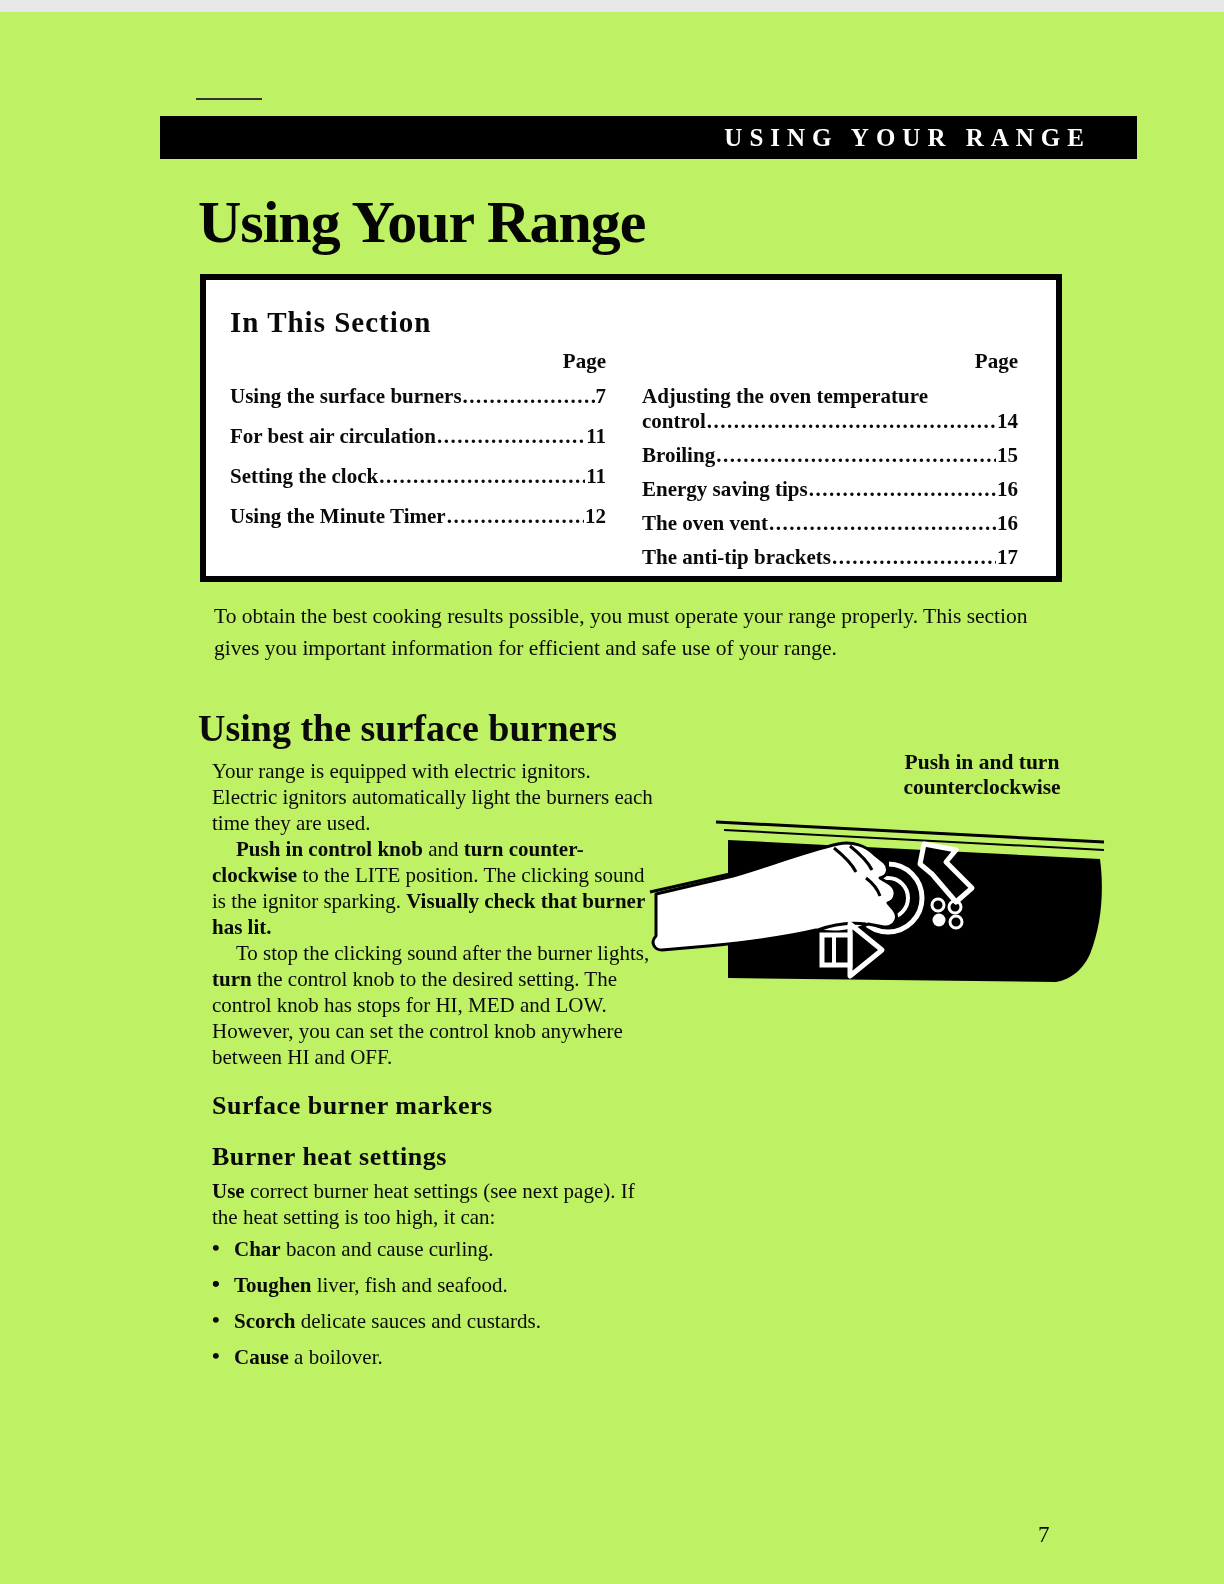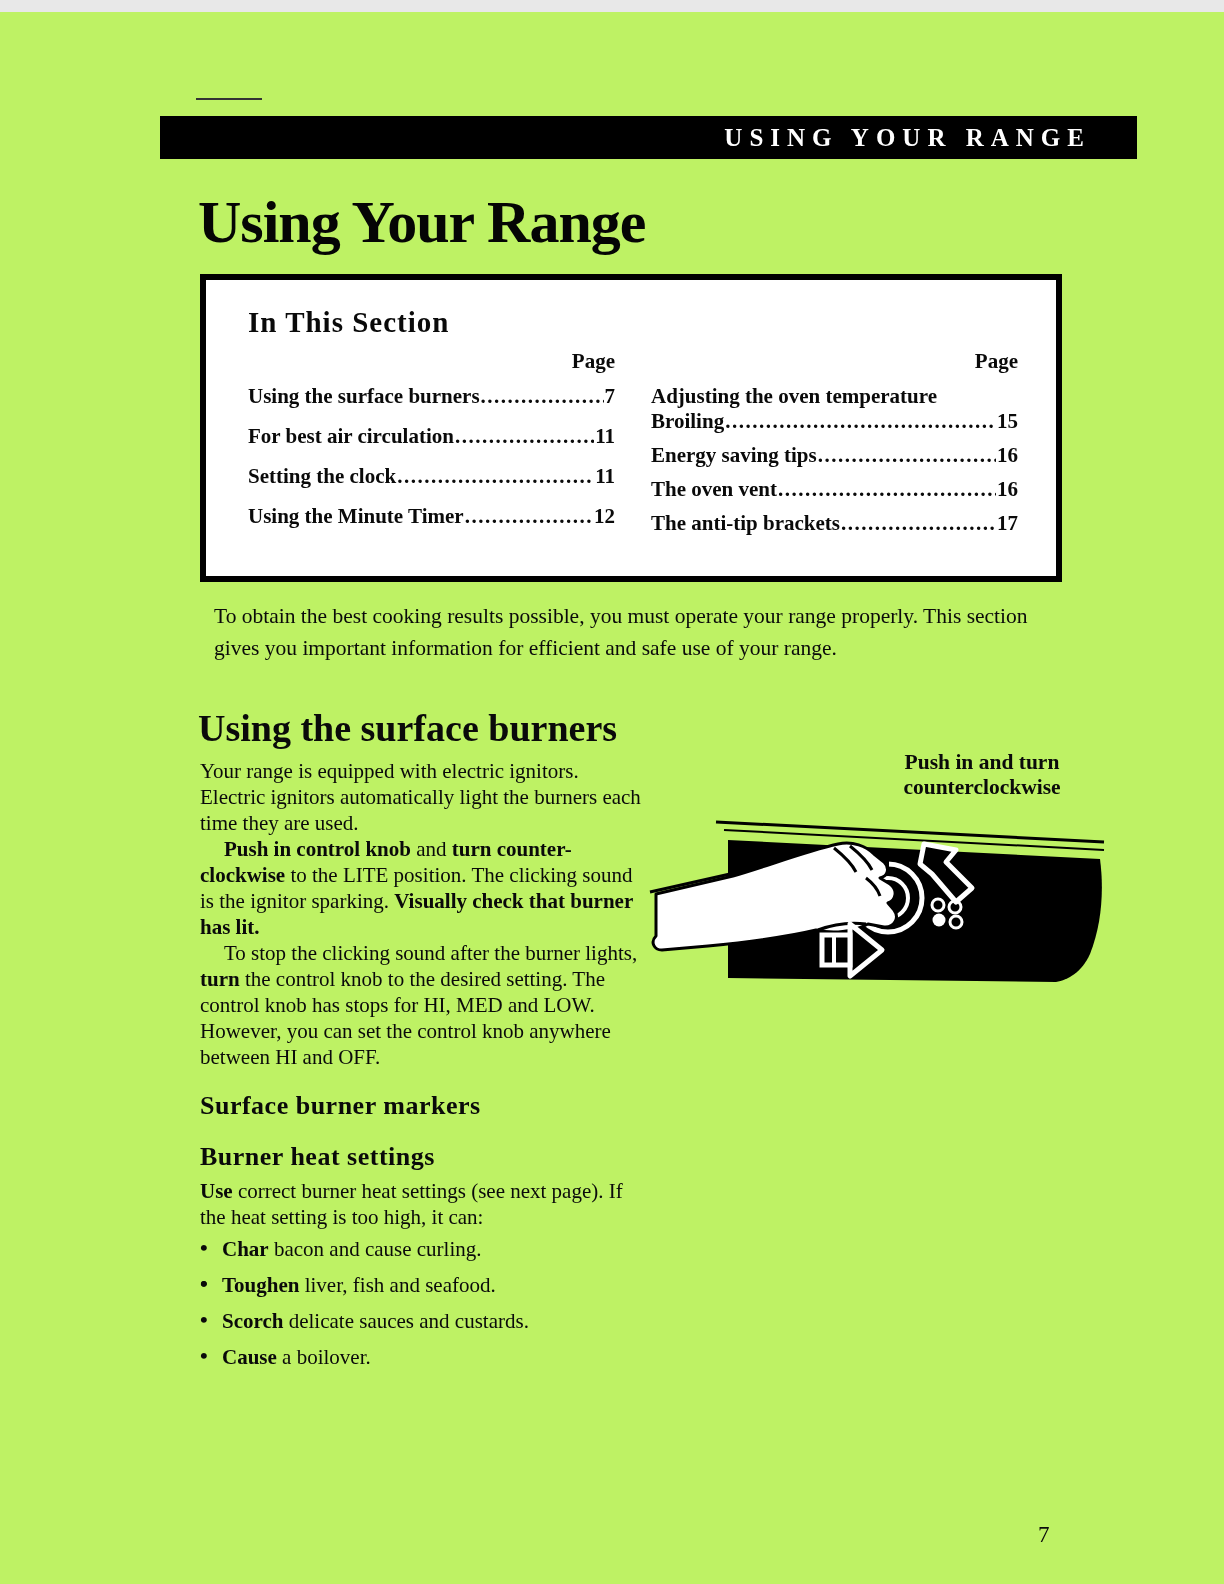--- a/index.html
+++ b/index.html
@@ -13,21 +13,21 @@
     display:flex;align-items:center;justify-content:flex-end;padding-right:46px;box-sizing:border-box;
   }
   .header-bar span{color:#fff;font-size:25px;font-weight:700;letter-spacing:7px;white-space:nowrap;}
   .title{
     position:absolute;left:198px;top:176px;margin:0;font-size:60px;font-weight:700;
     letter-spacing:-1px;color:#050505;
   }
   
   .toc-box{
     position:absolute;left:200px;top:262px;width:862px;height:308px;box-sizing:border-box;
-    border:6px solid #000;padding:26px 38px 0 42px;background:#fff;
+    border:6px solid #000;padding:26px 38px 0 24px;background:#fff;
   }
   .toc-heading{margin:0 0 10px 0;font-size:29px;font-weight:700;letter-spacing:1px;}
   .toc-cols{display:flex;gap:36px;}
   .toc-col{flex:1 1 0;min-width:0;}
   .toc-pagehdr{text-align:right;font-weight:700;font-size:21px;margin:0 0 10px 0;}
   .toc-item{display:flex;align-items:flex-end;font-size:21px;font-weight:700;margin-bottom:15px;}
   .toc-col.right .toc-item{margin-bottom:9px;}
   .toc-label{white-space:nowrap;}
   .toc-dots{flex:1;overflow:hidden;white-space:nowrap;letter-spacing:1.5px;margin:0 1px;}
   .toc-dots::after{content:"....................................................................";}
@@ -35,21 +35,21 @@
   .toc-first-line{font-size:21px;font-weight:700;line-height:25px;}
   
   .intro{
     position:absolute;left:214px;top:588px;width:842px;margin:0;
     font-size:21.5px;line-height:32px;
   }
   
   .section-heading{
     position:absolute;left:198px;top:694px;margin:0;font-size:38px;font-weight:700;letter-spacing:0;
   }
-  .body-col{position:absolute;left:200px;top:746px;width:442px;}
+  .body-col{position:absolute;left:212px;top:746px;width:442px;}
   .body-p{margin:0;font-size:21px;line-height:26px;}
   .body-p.indent{text-indent:24px;}
   .subhead{margin:21px 0 6px 0;font-size:26px;font-weight:700;letter-spacing:0.5px;}
   .bullets{list-style:none;margin:6px 0 0 0;padding:0;}
   .bullets li{position:relative;padding-left:22px;font-size:21px;line-height:26px;margin-bottom:10px;}
   .bullets li .dot{position:absolute;left:0;top:-1px;font-weight:700;font-size:22px;}
   
   .figure{position:absolute;left:638px;top:738px;width:474px;}
   .fig-caption{
     width:212px;margin-left:238px;text-align:center;font-weight:700;font-size:21.5px;line-height:25px;
@@ -97,20 +97,25 @@
           <span class="toc-label">Using the Minute Timer</span>
           <span class="toc-dots"></span>
           <span class="toc-page">12</span>
         </div>
       </div>
 
       <div class="toc-col right">
         <div class="toc-pagehdr">Page</div>
         <div>
           <div class="toc-first-line">Adjusting the oven temperature</div>
+          <div class="toc-item">
+            <span class="toc-label">control</span>
+            <span class="toc-dots"></span>
+            <span class="toc-page">14</span>
+          </div>
         </div>
         <div class="toc-item">
           <span class="toc-label">Broiling</span>
           <span class="toc-dots"></span>
           <span class="toc-page">15</span>
         </div>
         <div class="toc-item">
           <span class="toc-label">Energy saving tips</span>
           <span class="toc-dots"></span>
           <span class="toc-page">16</span>

